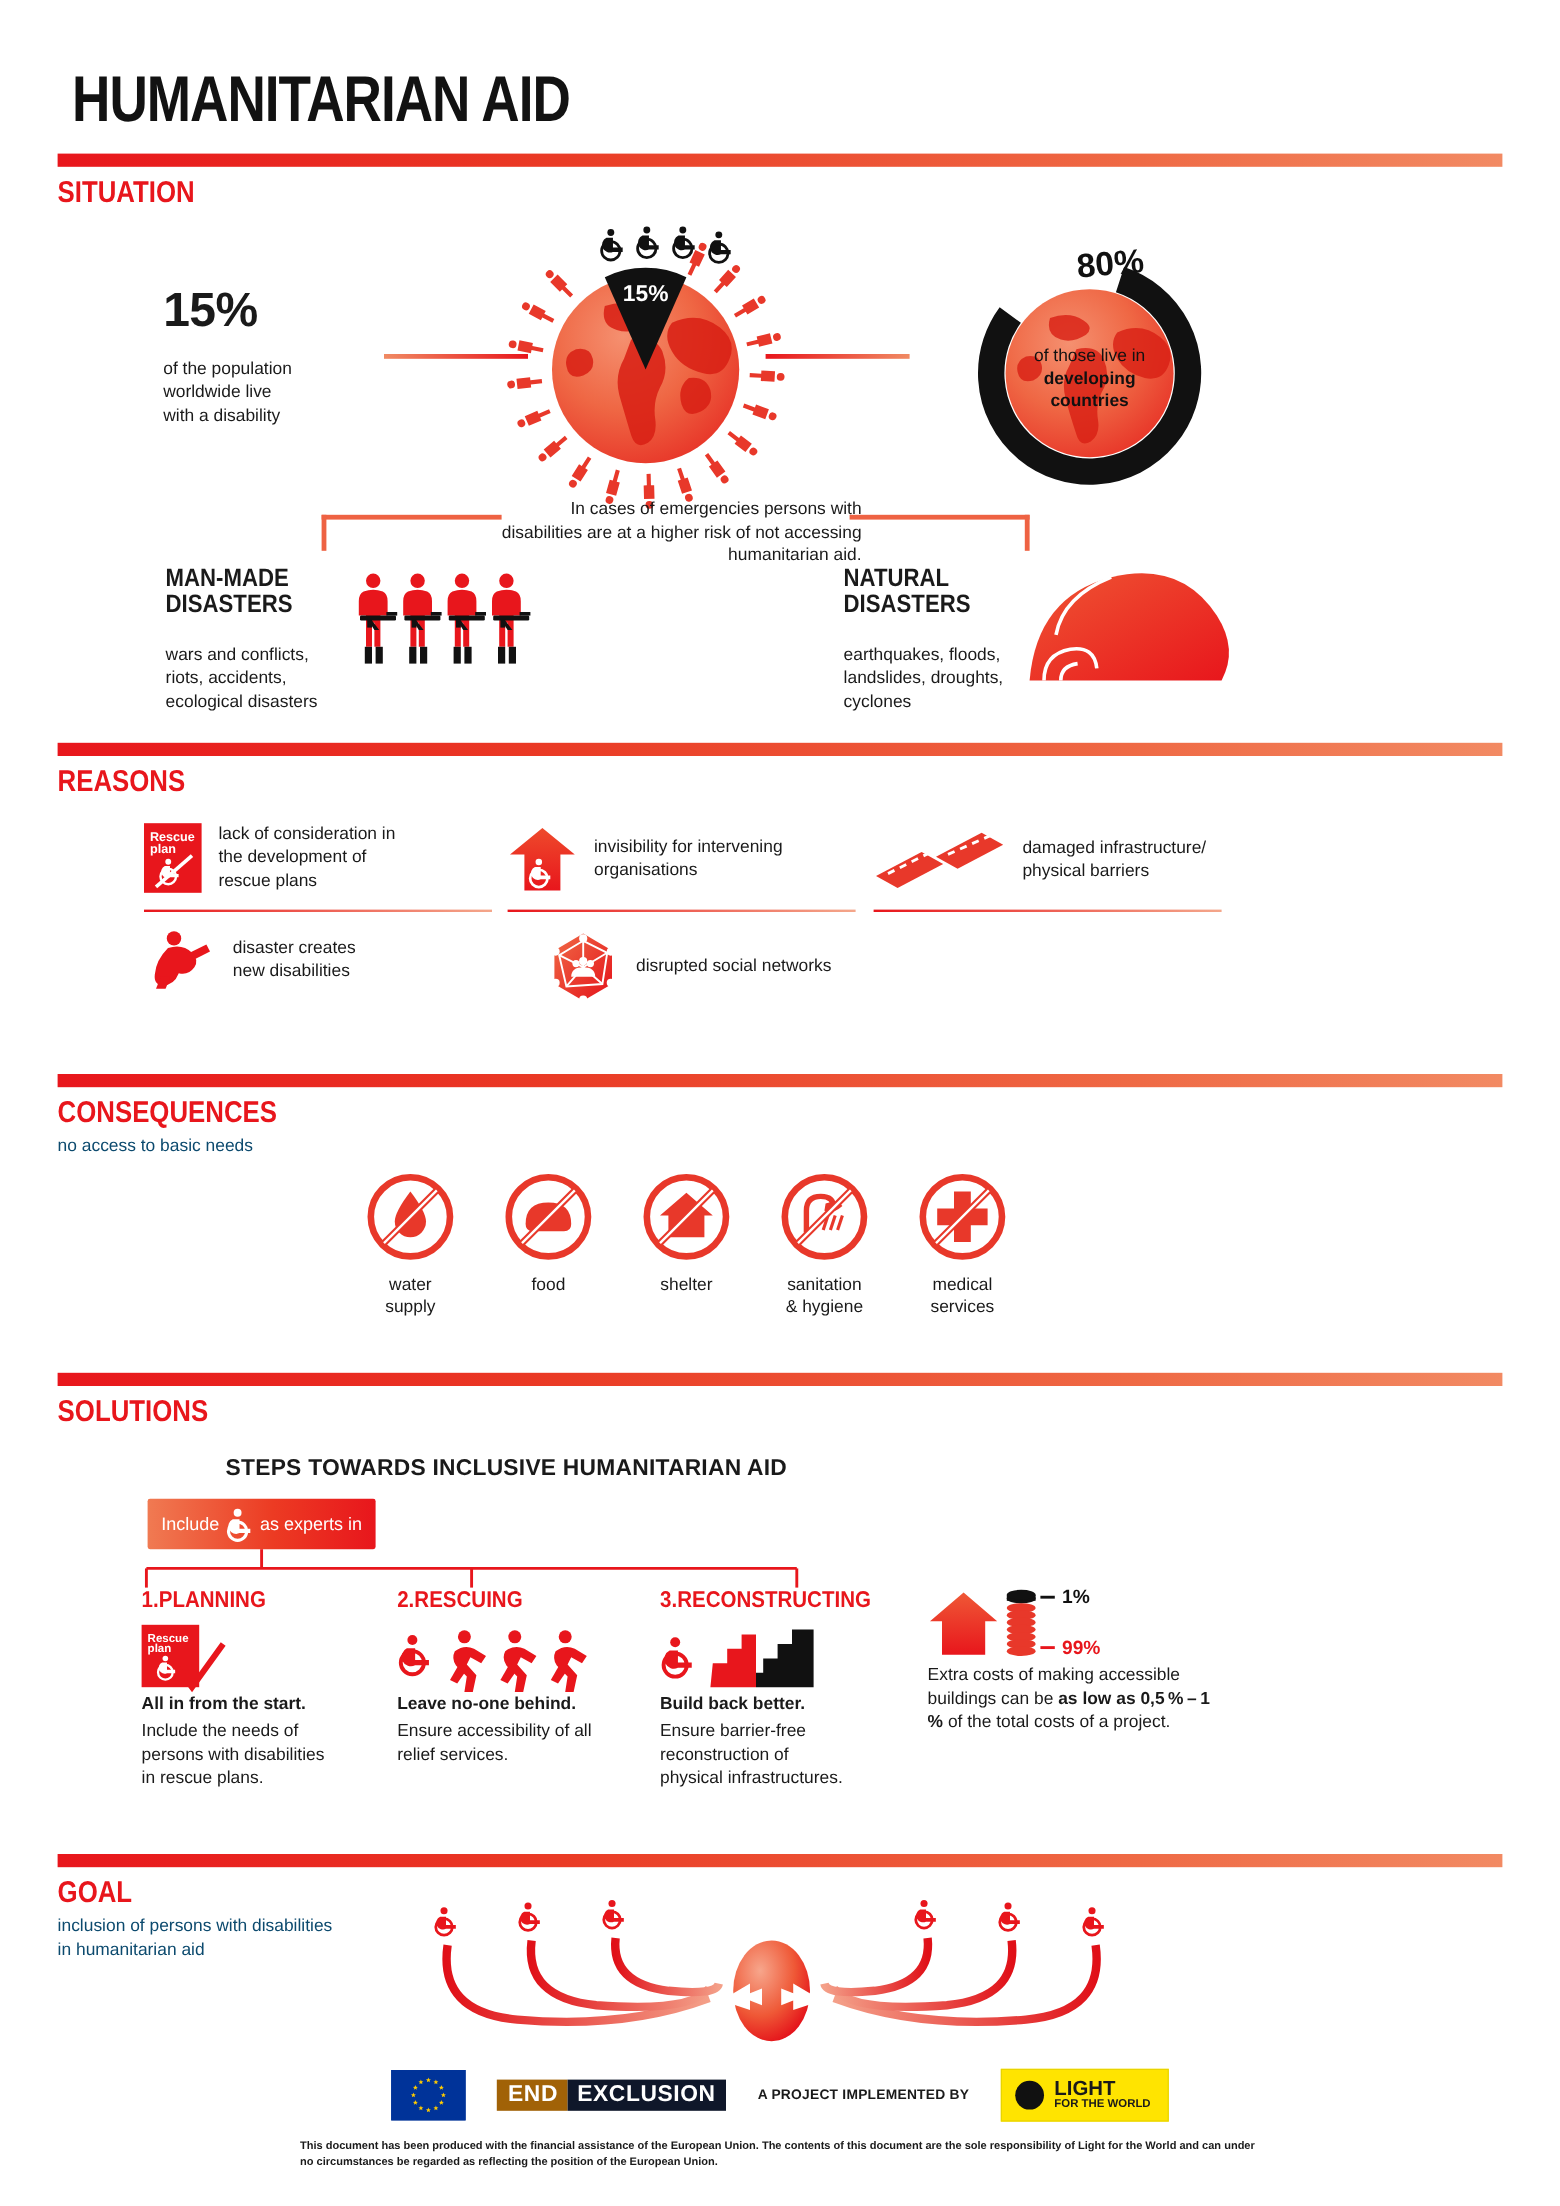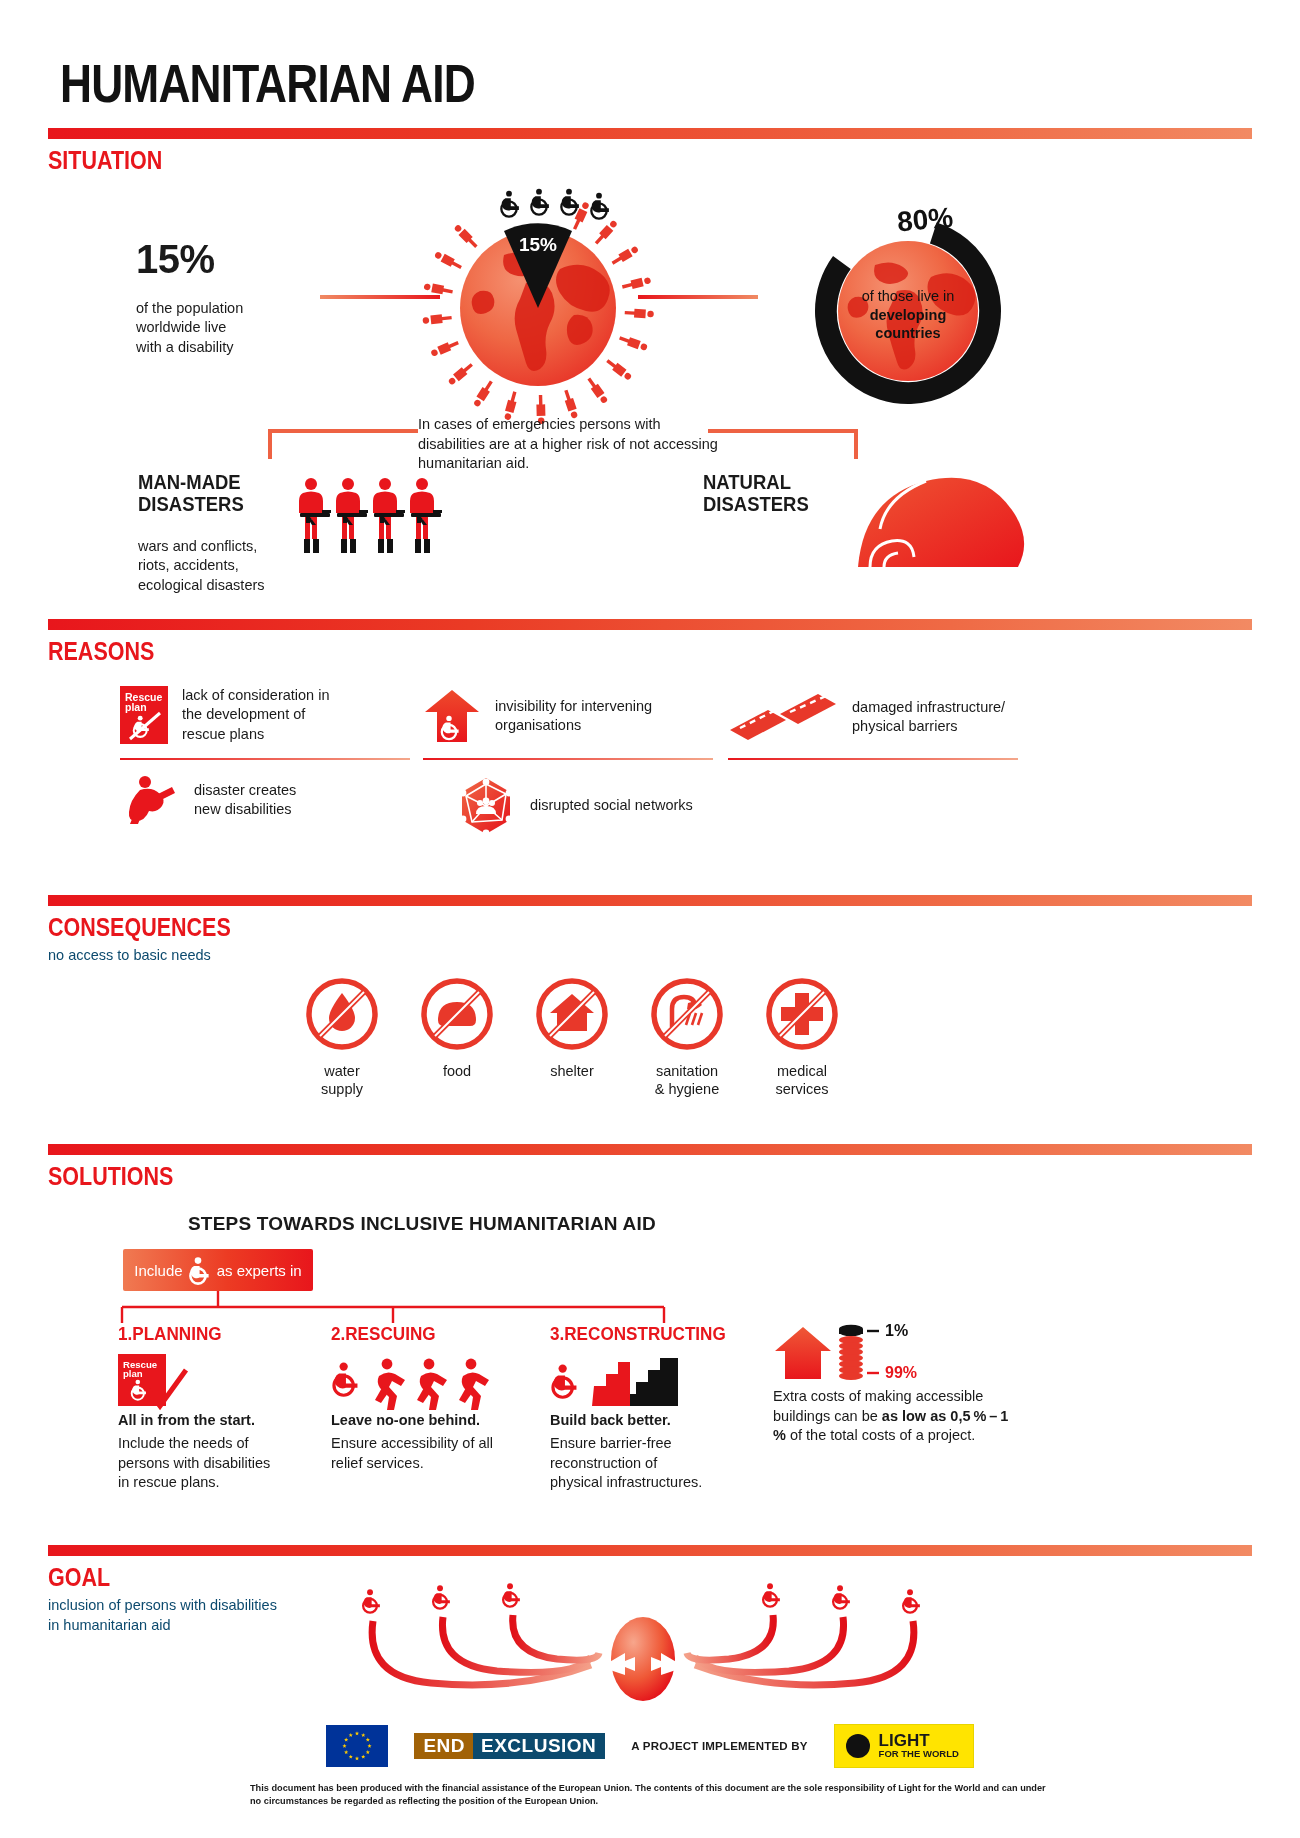--- a/index.html
+++ b/index.html
@@ -36,21 +36,21 @@
   .stat15 .cap { font-size: 14.5px; line-height: 1.33; margin-top: 17px; }
   .connector-l { position: absolute; left: 272px; top: 120px; width: 120px; height: 4px;
     background: linear-gradient(90deg,#f08a63,#e8161c); }
   .connector-r { position: absolute; left: 590px; top: 120px; width: 120px; height: 4px;
     background: linear-gradient(90deg,#e8161c,#f08a63); }
 
   .globe-wrap { position: absolute; left: 360px; top: 8px; width: 260px; height: 235px; }
   .donut-wrap { position: absolute; left: 745px; top: 18px; width: 230px; height: 215px; }
 
   .emerg-text { position: absolute; left: 370px; top: 240px; width: 300px;
-    text-align: left; font-size: 14.5px; line-height: 1.36; }
+    text-align: right; font-size: 14.5px; line-height: 1.36; }
   .bracket { position: absolute; }
   .bracket i { position: absolute; background: #ee6243; display: block; }
 
   .disaster { position: absolute; }
   .disaster h3 { font-size: 21px; font-weight: 700; line-height: 1.05;
     transform: scaleX(0.88); transform-origin: left center; }
   .disaster p { font-size: 14.5px; line-height: 1.33; margin-top: 22px; }
 
   
   .reasons { position: relative; height: 215px; }
@@ -86,21 +86,21 @@
 
   
   .goal { position: relative; height: 155px; }
 
   
   .footer { position: absolute; left: 0; right: 0; bottom: 30px; }
   .flogos { display: flex; align-items: center; justify-content: center; gap: 26px; }
   .eu-flag { width: 62px; height: 42px; background: #003399; position: relative; }
   .endex { display: flex; height: 26px; font-weight: 700; font-size: 19px; letter-spacing: .5px; }
   .endex .a { background: #a16207; color: #fff; padding: 2px 8px 2px 9px; }
-  .endex .b { background: #0c4a6e; color: #fff; padding: 2px 9px 2px 8px; }
+  .endex .b { background: #0f172a; color: #fff; padding: 2px 9px 2px 8px; }
   .implemented { font-size: 11.5px; font-weight: 700; letter-spacing: .2px; }
   .lftw { background: #ffe400; width: 140px; height: 44px; display: flex;
      align-items: center; gap: 6px; padding: 0 8px; border: 1px solid #e8d400;}
   .lftw .t1 { font-size: 17px; font-weight: 700; line-height: 1; }
   .lftw .t2 { font-size: 9.5px; font-weight: 700; line-height: 1.05; }
   .disclaimer { margin: 14px auto 0; width: 800px; font-size: 9.2px;
     line-height: 1.42; font-weight: 700; color: #1a1a1a; }
   svg { display: block; overflow: visible; }
 </style>
 </head>
@@ -350,20 +350,21 @@
                 <rect x="15" y="62" width="6" height="14"></rect>
               </g>
             </g>
           </g>
       </svg>
     </div>
 
     <div class="disaster" style="left:655px; top:296px; width:190px;">
       <h3><span>NATURAL</span><br>
           <span>DISASTERS</span></h3>
+      <p class="multiline">earthquakes, floods,<br>landslides, droughts,<br>cyclones</p>
     </div>
     <div style="position:absolute; left:800px; top:296px;">
       <svg width="180" height="100" viewBox="0 0 180 100">
         <defs>
             <linearGradient id="wv" x1="0" y1="0" x2="1" y2="1">
           <stop offset="0%" stop-color="#ef5533"></stop>
               <stop offset="100%" stop-color="#e8161c"></stop>
         </linearGradient>
           </defs>
         <path d="M10 96 q6 -70 68 -86 q58 -14 88 32 q18 28 4 54 Z" fill="url(#wv)"></path>

